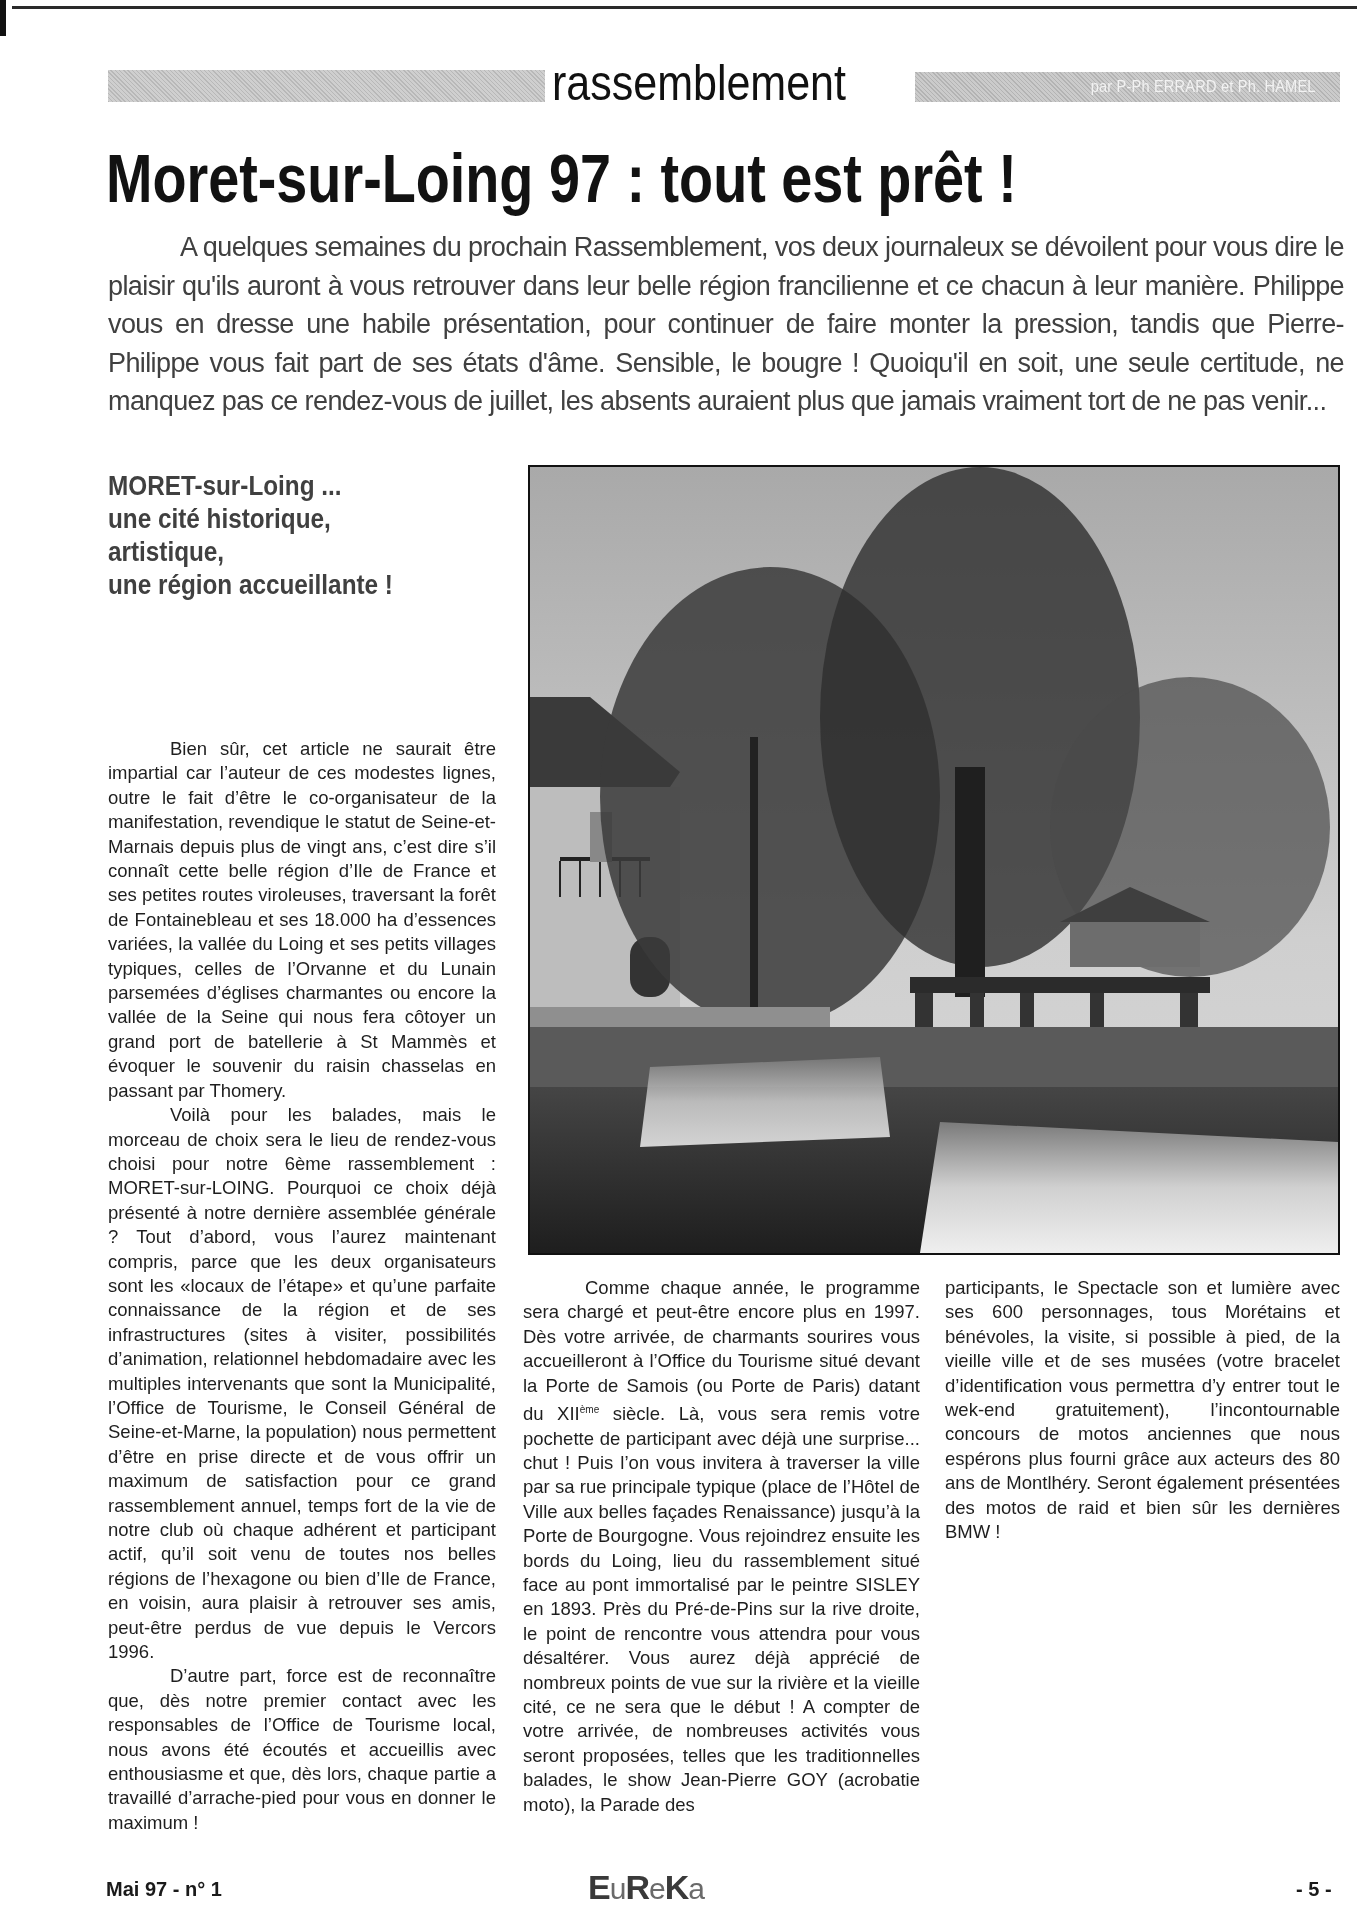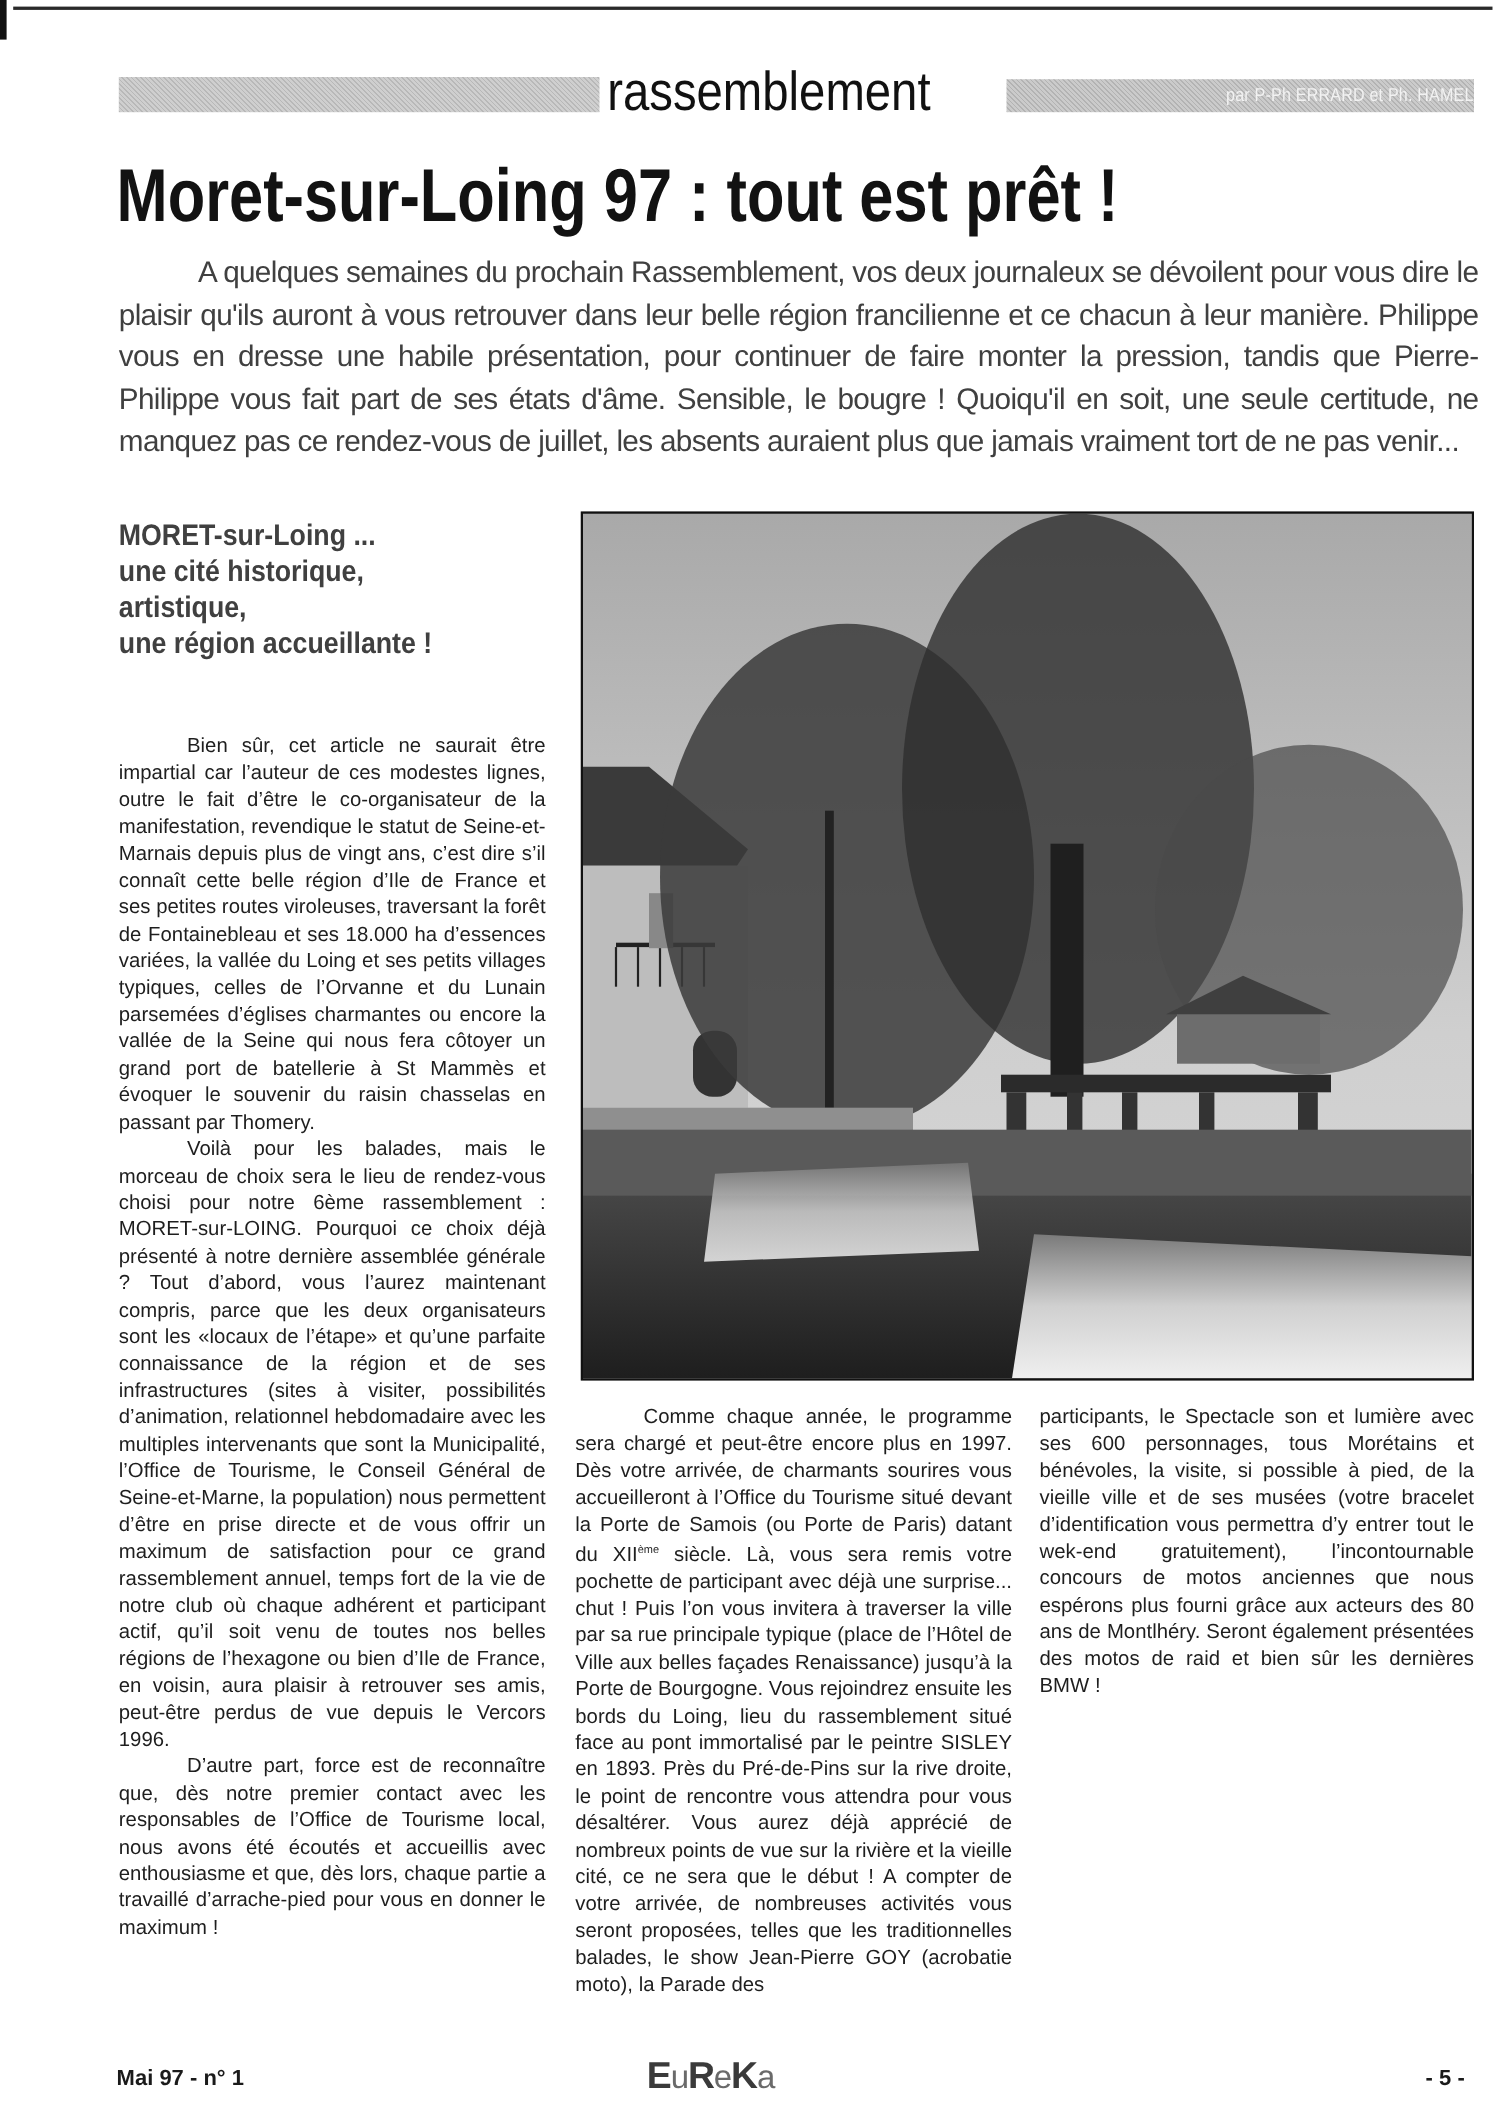--- a/index.html
+++ b/index.html
@@ -4,37 +4,37 @@
 <style>
   html, body { margin:0; padding:0; background:#ffffff; }
   body { width:1357px; height:1920px; position:relative; overflow:hidden;
          font-family:"Liberation Sans", sans-serif; color:#1a1a1a; }
   .top-rule { position:absolute; left:12px; right:0; top:6px; height:3px; background:#2a2a2a; }
   .left-edge { position:absolute; left:0; top:0; width:6px; height:36px; background:#111; }
   .band-left { position:absolute; left:108px; top:70px; width:437px; height:32px;
     background:repeating-linear-gradient(45deg,#b8b8b8 0 1px,#cfcfcf 1px 3px); }
   .band-right { position:absolute; left:915px; top:72px; width:425px; height:30px;
     background:repeating-linear-gradient(45deg,#b3b3b3 0 1px,#cbcbcb 1px 3px);
-    display:flex; align-items:center; justify-content:flex-end; padding-right:0; box-sizing:border-box; }
+    display:flex; align-items:center; justify-content:flex-end; padding-right:24px; box-sizing:border-box; }
   .band-right span { color:#f2f2f2; font-size:17px; letter-spacing:0.2px; transform:scaleX(0.86); transform-origin:right center; white-space:nowrap; }
   .section-label { position:absolute; left:552px; top:55px; width:358px; font-size:50px; line-height:56px;
     color:#111; transform:scaleX(0.86); transform-origin:left center; white-space:nowrap; }
   .title { position:absolute; left:106px; top:138px; font-size:68px; font-weight:bold; line-height:80px;
     white-space:nowrap; transform:scaleX(0.82); transform-origin:left center; color:#121212; }
   .intro { position:absolute; left:108px; top:228px; width:1236px; font-size:27px; line-height:38.5px;
     text-align:justify; text-indent:72px; color:#404040; letter-spacing:-0.6px; }
   .subhead { position:absolute; left:108px; top:470px; width:400px; font-size:27px; font-weight:bold;
     line-height:33px; color:#404040; }
   .subhead div { transform:scaleX(0.9); transform-origin:left center; white-space:nowrap; }
   .photo { position:absolute; left:528px; top:465px; width:812px; height:790px; box-sizing:border-box;
     border:2px solid #111; overflow:hidden; background:#9a9a9a; }
   .col { position:absolute; font-size:18.5px; line-height:24.4px; text-align:justify; color:#1e1e1e; }
   .col p { margin:0; }
   .indent { text-indent:62px; }
-  .col-left { left:108px; top:666px; width:388px; }
+  .col-left { left:108px; top:737px; width:388px; }
   .col-mid { left:523px; top:1276px; width:397px; }
   .col-right { left:945px; top:1276px; width:395px; }
   .gap { height:24px; }
   .footer-issue { position:absolute; left:106px; top:1878px; font-size:20px; font-weight:bold; color:#1a1a1a; }
   .footer-logo { position:absolute; left:588px; top:1868px; font-size:34px; font-weight:bold; letter-spacing:-1px; }
   .footer-logo .big { color:#3a3a3a; }
   .footer-logo .small { color:#6a6a6a; font-weight:normal; font-size:30px; }
   .footer-page { position:absolute; left:1296px; top:1878px; font-size:20px; font-weight:bold; color:#1a1a1a; }
   sup { font-size:10px; }
 </style>

